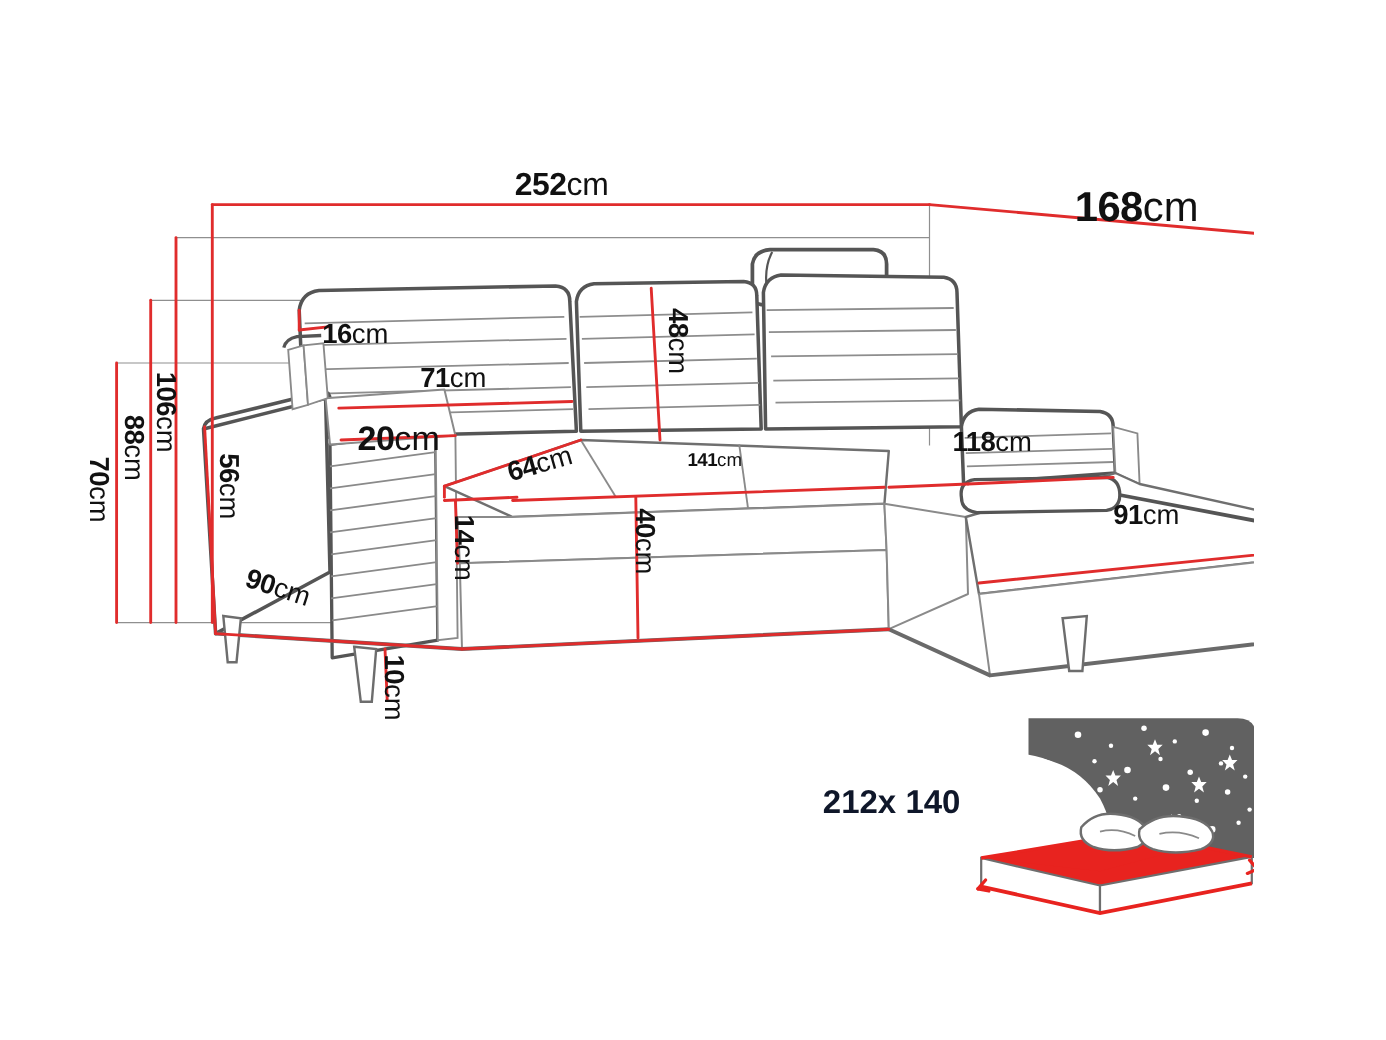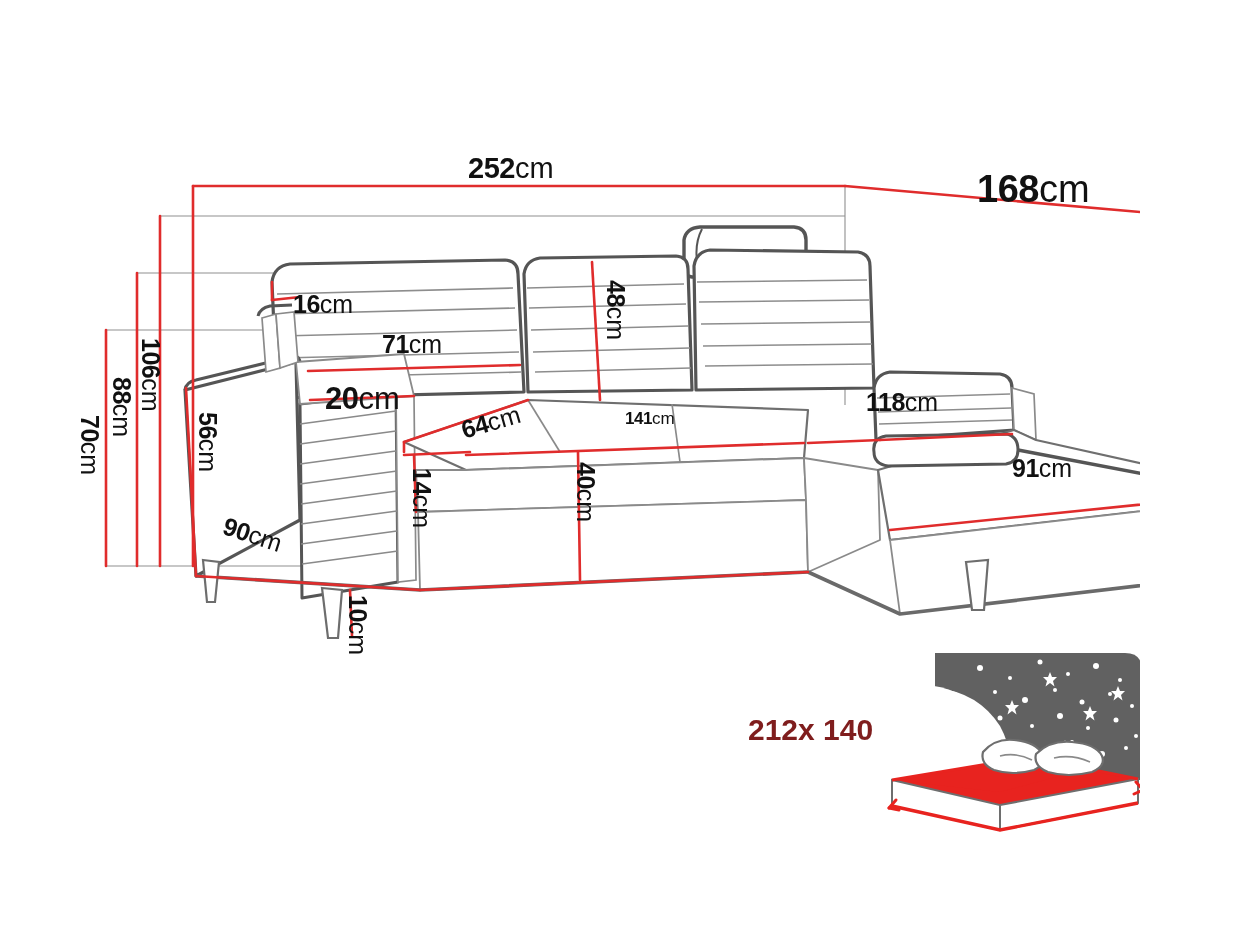--- a/index.html
+++ b/index.html
@@ -38,21 +38,21 @@
     letter-spacing: 0px;
   }
   .rot90 {
     transform-origin: 0 0;
     transform: rotate(90deg);
   }
   .bed-label {
     position: absolute;
     font-family: "Liberation Sans", sans-serif;
     font-weight: bold;
-    color: #7f1d1d;
+    color: #0f172a;
     font-size: 30px;
     letter-spacing: 0px;
     white-space: nowrap;
   }
 </style>
 </head>
 <body>
 
 <div id="canvas">
 

